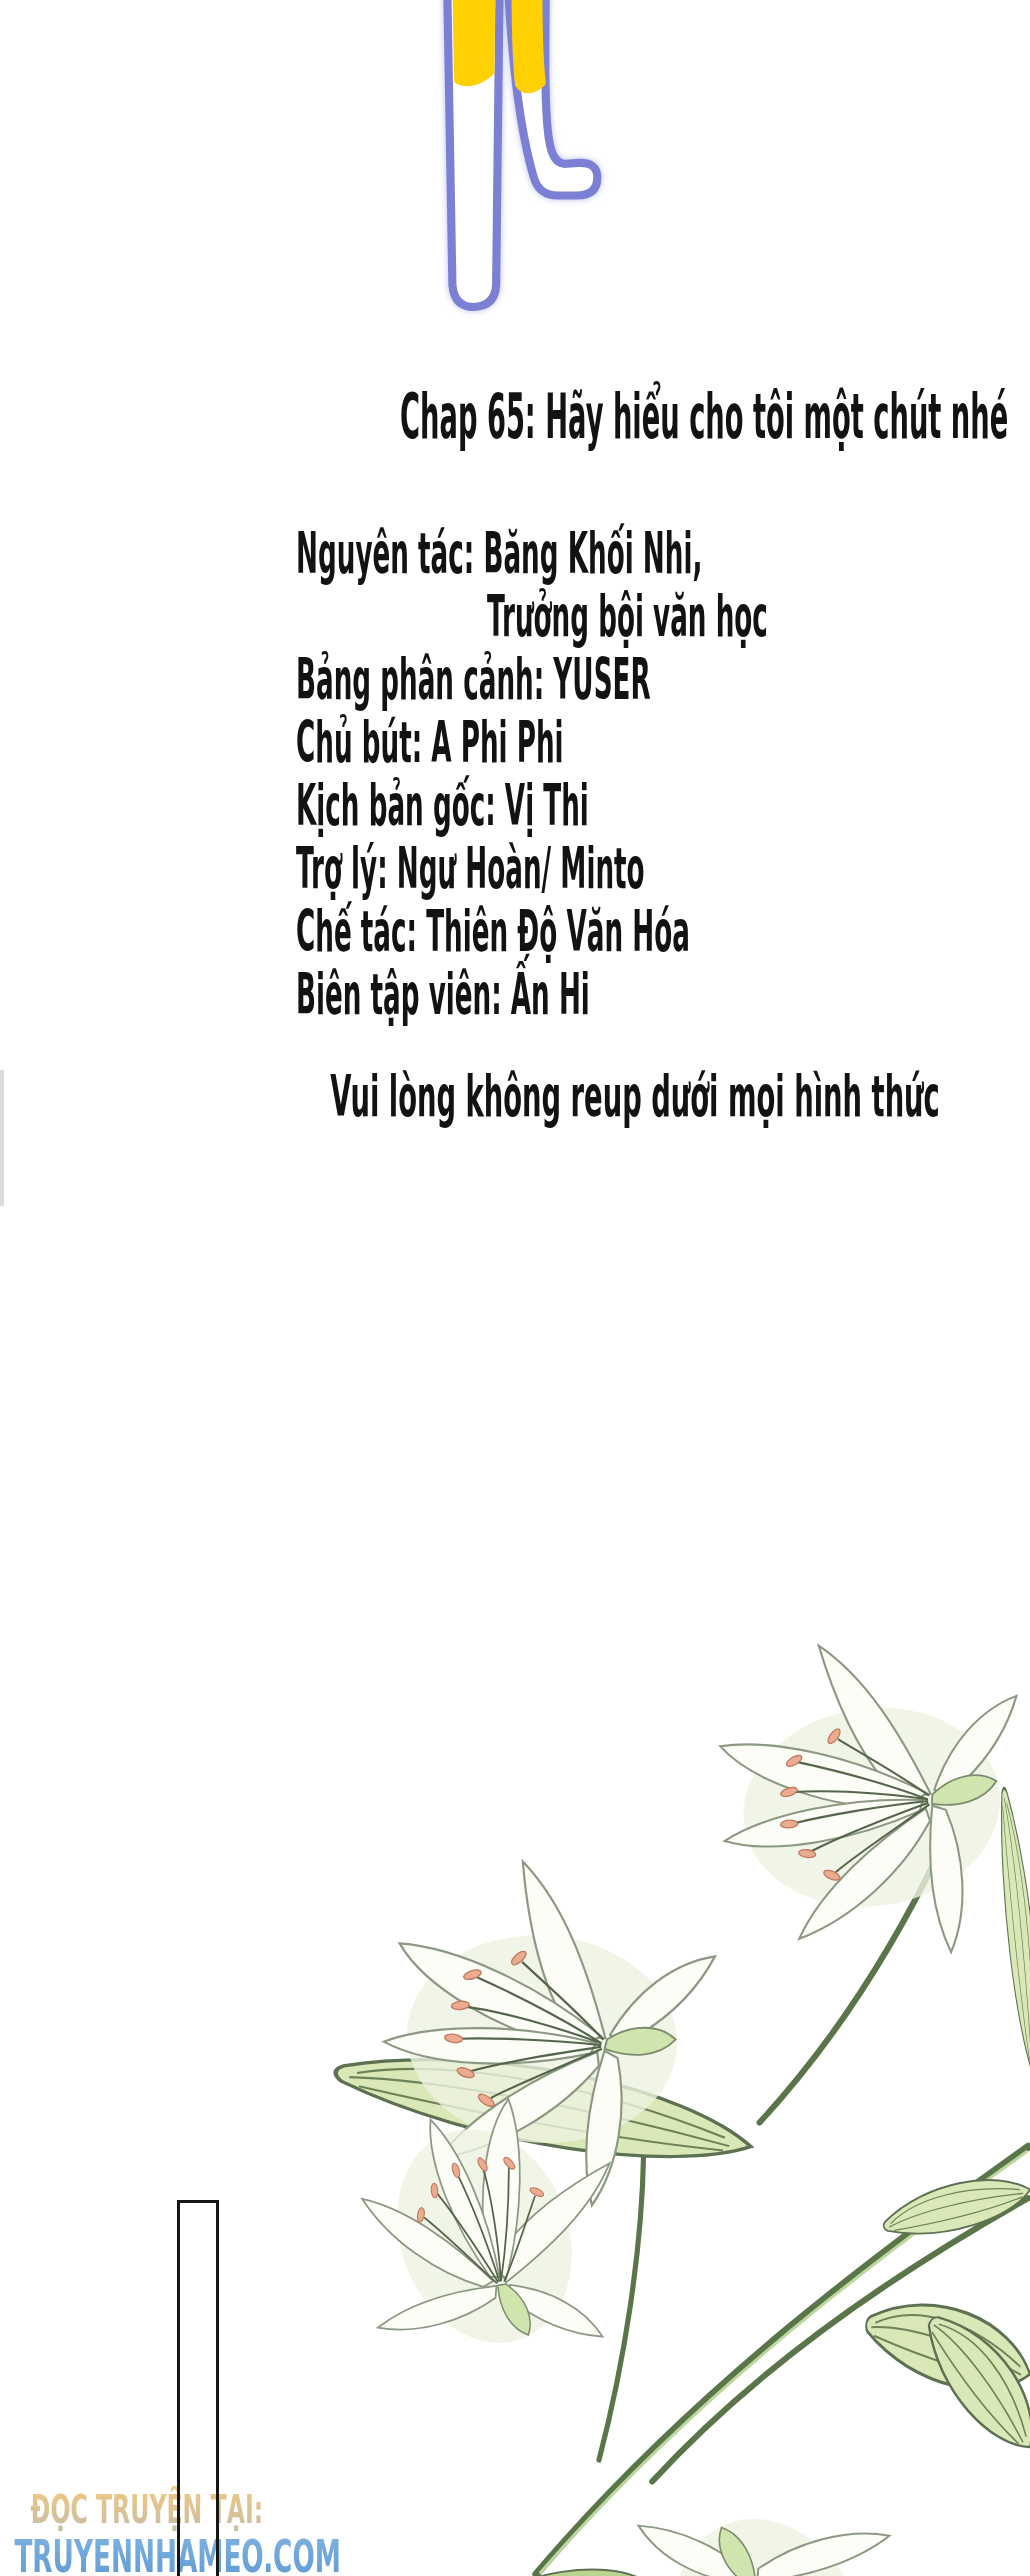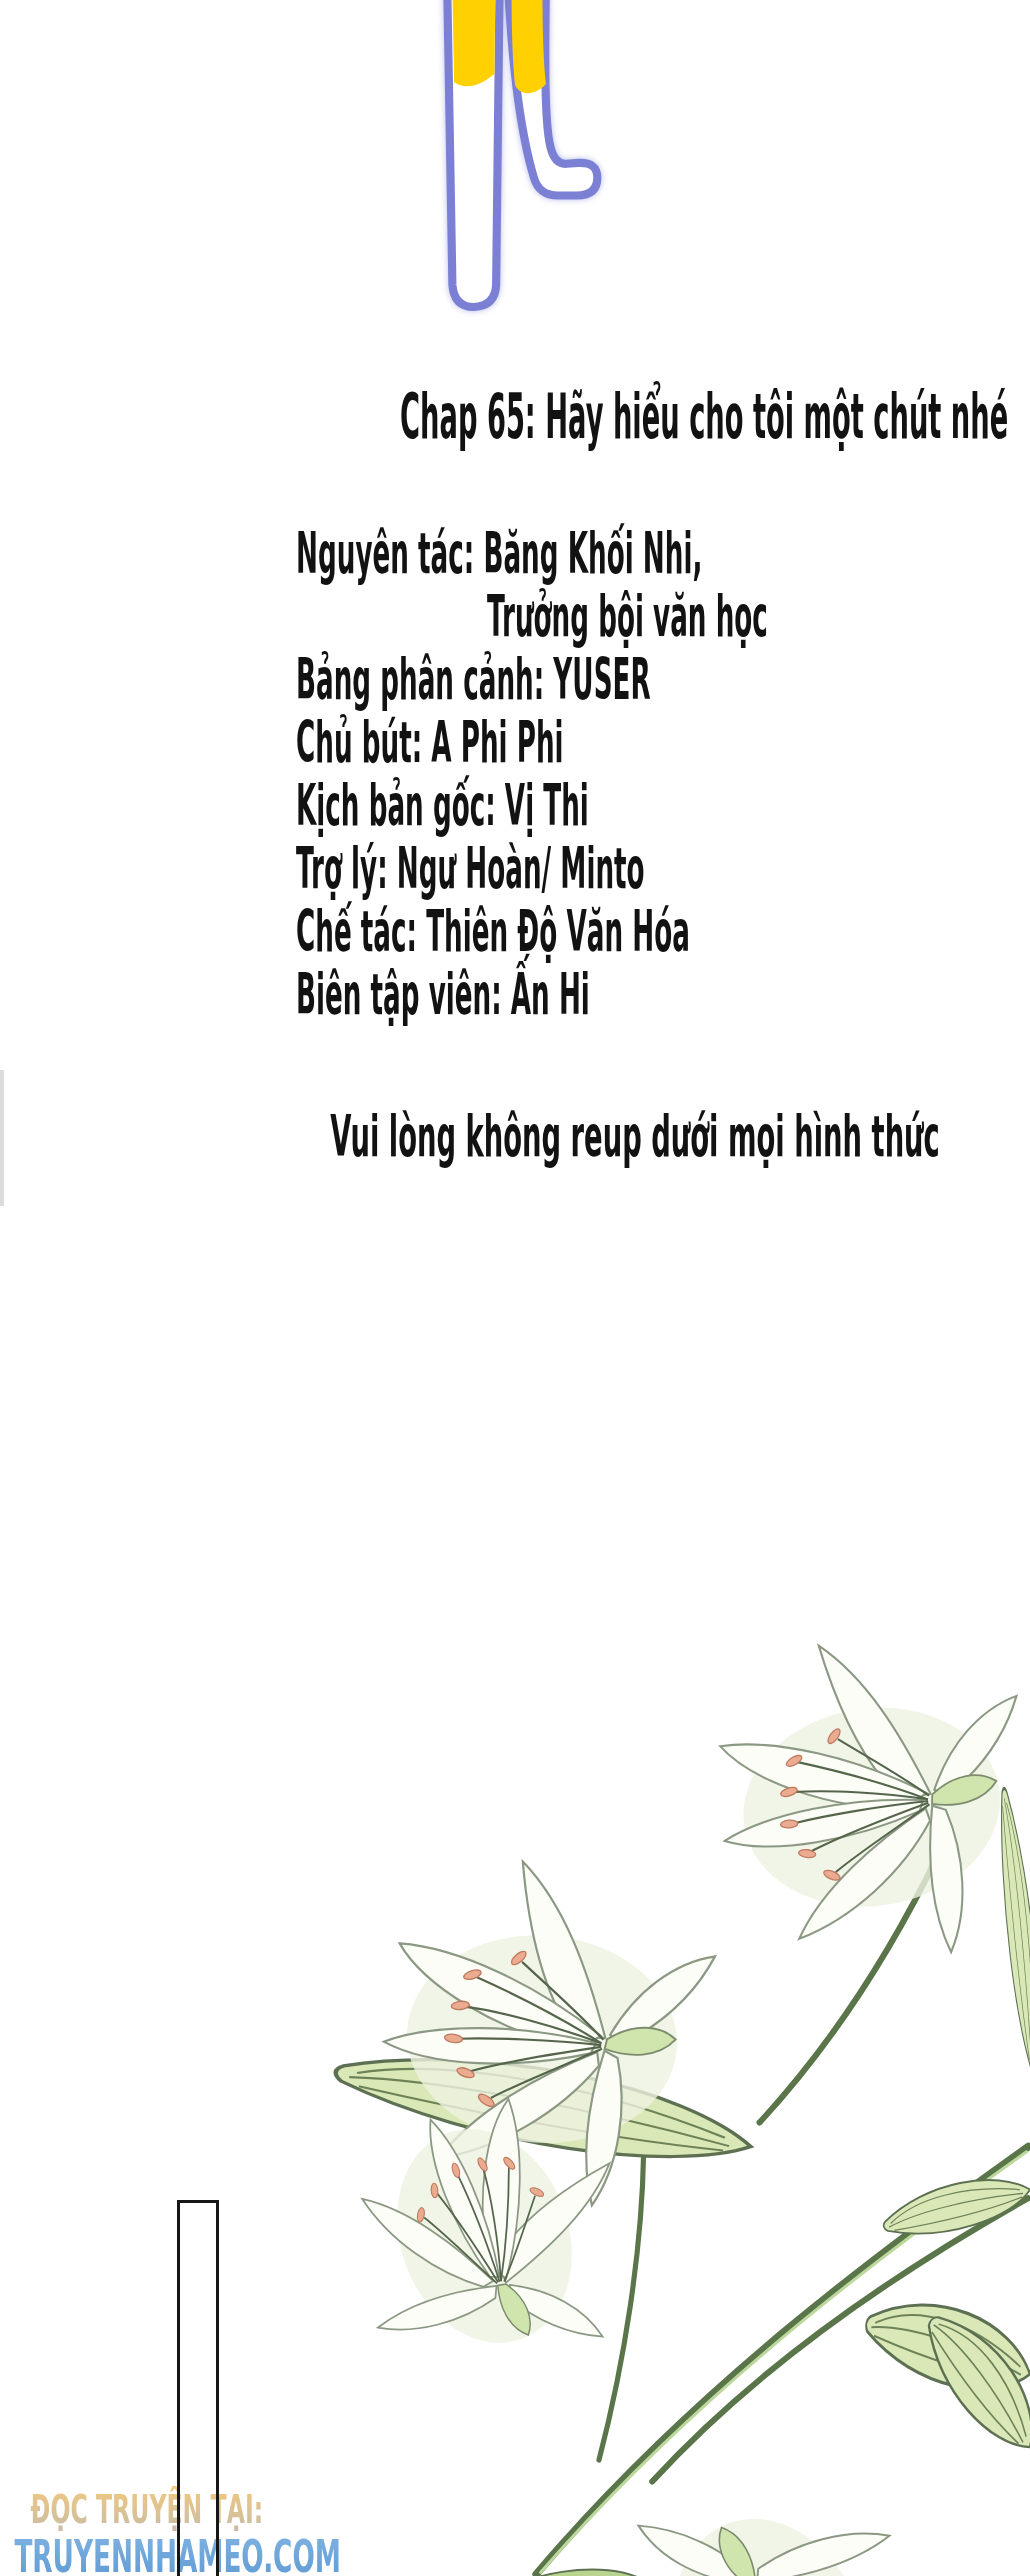--- a/index.html
+++ b/index.html
@@ -10,21 +10,21 @@
     font-family:"DejaVu Sans", sans-serif;
   }
   
   .comic{font-weight:700;color:#121212;white-space:nowrap;}
   .title-wrap{position:absolute;left:13px;top:385px;width:1030px;text-align:center;}
   .title-wrap span{display:inline-block;font-size:62px;line-height:63px;transform:scaleX(.44);transform-origin:50% 50%;}
   .credits{position:absolute;left:296px;top:522px;}
   .credit-line{height:63px;}
   .credit-line span{display:inline-block;font-size:57px;line-height:63px;transform:scaleX(.46);transform-origin:0 50%;}
   .credit-line.indent{margin-left:191px;}
-  .notice-wrap{position:absolute;left:0;top:1104px;width:816px;}
+  .notice-wrap{position:absolute;left:0;top:1064px;width:816px;}
   .notice-wrap span{display:inline-block;font-size:57px;line-height:64px;transform:scaleX(.48);transform-origin:50% 50%;}
 
   
   #sticks{position:absolute;left:0;top:0;}
   .stick{filter:drop-shadow(0 0 4px rgba(128,133,216,.55));}
   .stick-body{fill:#ffffff;stroke:#7b80d4;stroke-width:9.5;stroke-linejoin:round;}
   .stick-top{fill:#ffd103;stroke:none;}
 
   
   #flowers{position:absolute;left:283px;top:1597px;}

